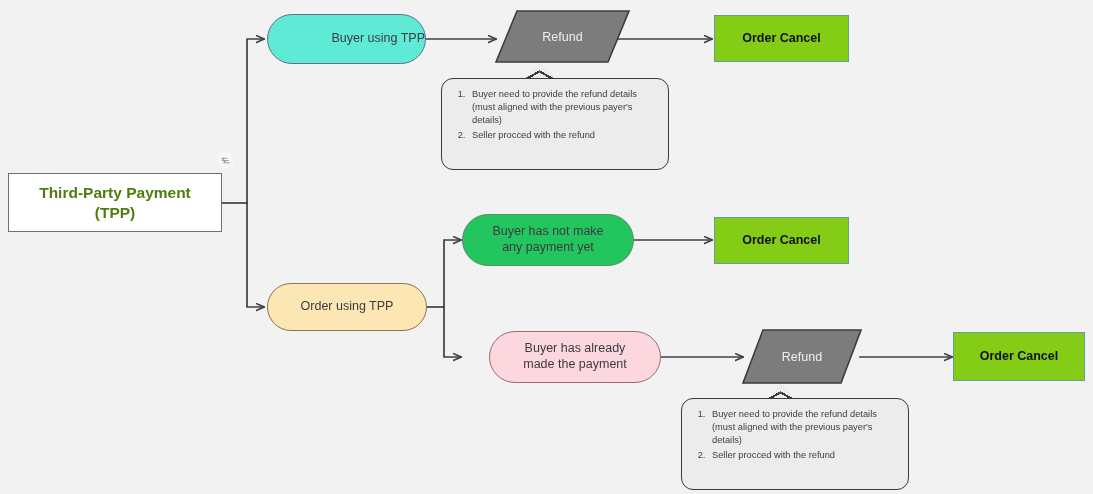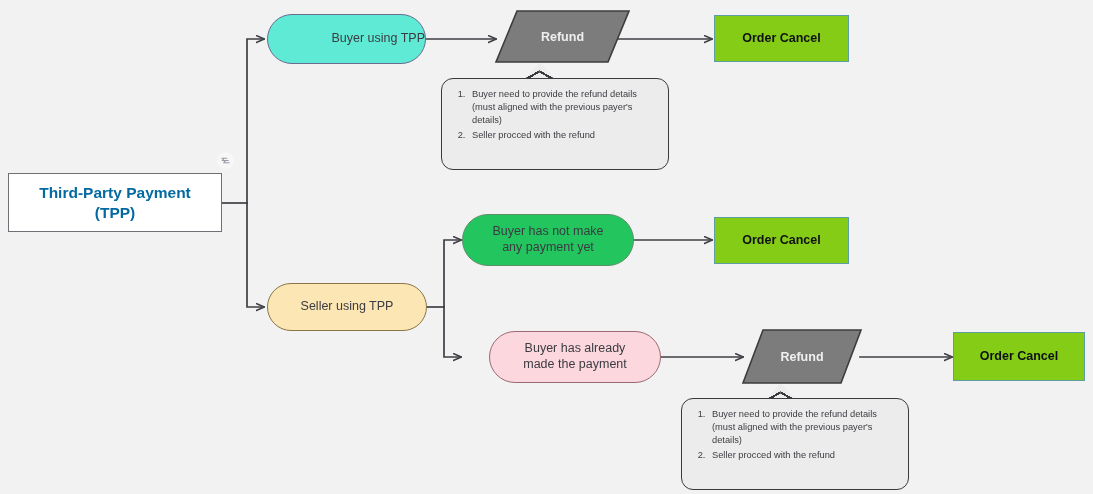--- a/index.html
+++ b/index.html
@@ -45,42 +45,41 @@
     border: 1.6px solid #6f6f76;
     background: #ffffff;
   }
   .rect-cyan {
     border: 1.6px solid #5f9ea0;
     background: #84cc16;
   }
   .start-node {
     font-size: 15.5px;
     font-weight: 700;
-    color: #0369a1;
+    color: #4d7c0f;
   }
   .cancel-node {
     font-size: 12.5px;
     font-weight: 700;
     color: #101014;
   }
   
   .stadium {
     border-radius: 999px;
     border: 1.5px solid #5e5e66;
     font-size: 12.5px;
   }
   .stadium-purple { background: #5eead4; border-color: #6b6a8f; justify-content: flex-end; }
   .stadium-orange { background: #fce6b4; border-color: #8a7547; }
   .stadium-green  { background: #22c55e; border-color: #5d8f69; }
   .stadium-pink   { background: #fcd8de; border-color: #9b6a75; }
 
   
   .para-wrap {
     position: absolute;
-    font-weight: bold;
   }
   .para-wrap svg {
     position: absolute;
     left: 0;
     top: 0;
     overflow: visible;
   }
   .para-label {
     position: absolute;
     left: 0;
@@ -223,21 +222,21 @@
 
   <div class="note-tail" style="left:524px; top:63px;"></div>
   <div class="note" style="left:441px; top:78px; width:228px; height:92px;">
     <ol>
       <li>Buyer need to provide the refund details (must aligned with the previous payer's details)</li>
       <li>Seller procced with the refund</li>
     </ol>
   </div>
 
   <div class="node stadium stadium-orange" style="left:267px; top:283px; width:160px; height:48px;">
-    <span>Seller using TPP</span>
+    <span>Order using TPP</span>
   </div>
 
   <div class="node stadium stadium-green" style="left:462px; top:214px; width:172px; height:52px;">
     <span>Buyer has not make
 any payment yet</span>
   </div>
 
   <div class="node rect-cyan cancel-node" style="left:714px; top:217px; width:135px; height:47px;">
     <span>Order Cancel</span>
   </div>

